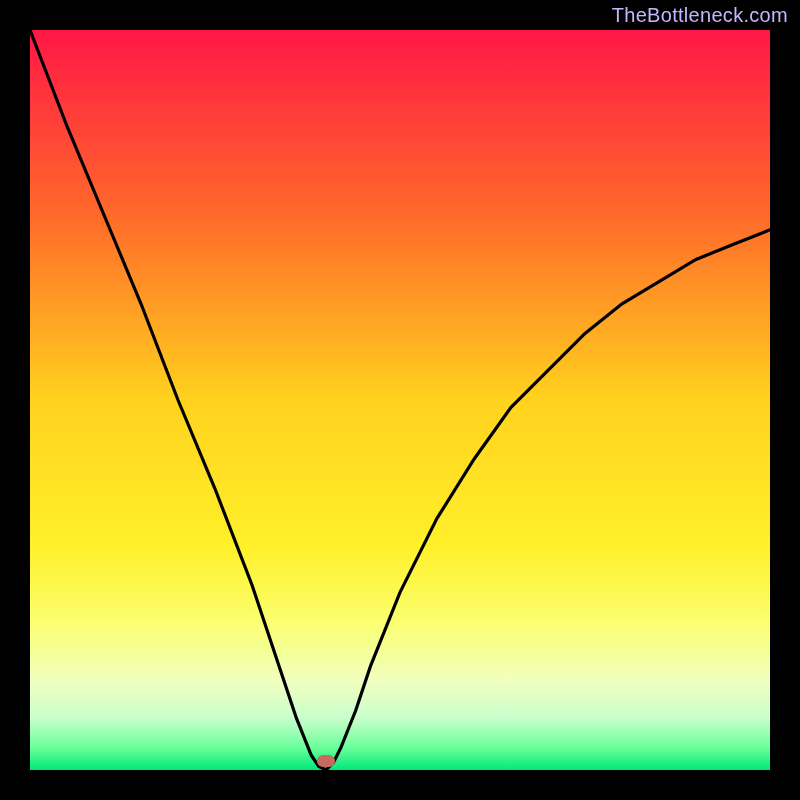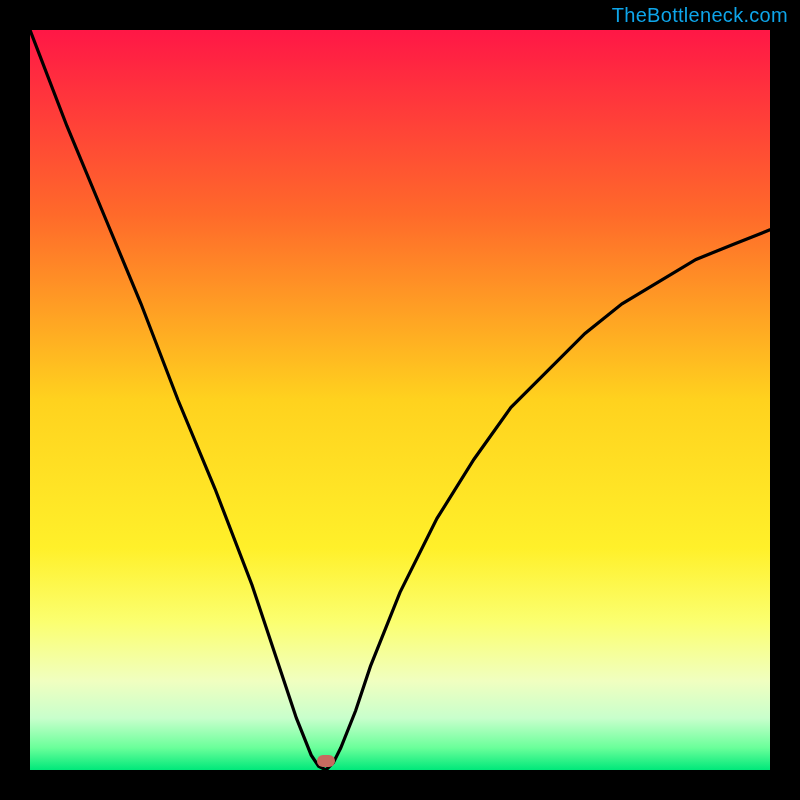--- a/index.html
+++ b/index.html
@@ -44,21 +44,21 @@
     position: absolute;
     width: 18px;
     height: 12px;
     border-radius: 6px;
     transform: translate(-50%, -50%);
   }
   .watermark {
     position: absolute;
     top: 4px;
     right: 12px;
-    color: #0ea5e9;
+    color: #c4b5fd;
     font-size: 20px;
     letter-spacing: 0.3px;
   }
 </style>
 </head>
 <body>
 
 <div class="frame">
   <div class="watermark">TheBottleneck.com</div>
 

